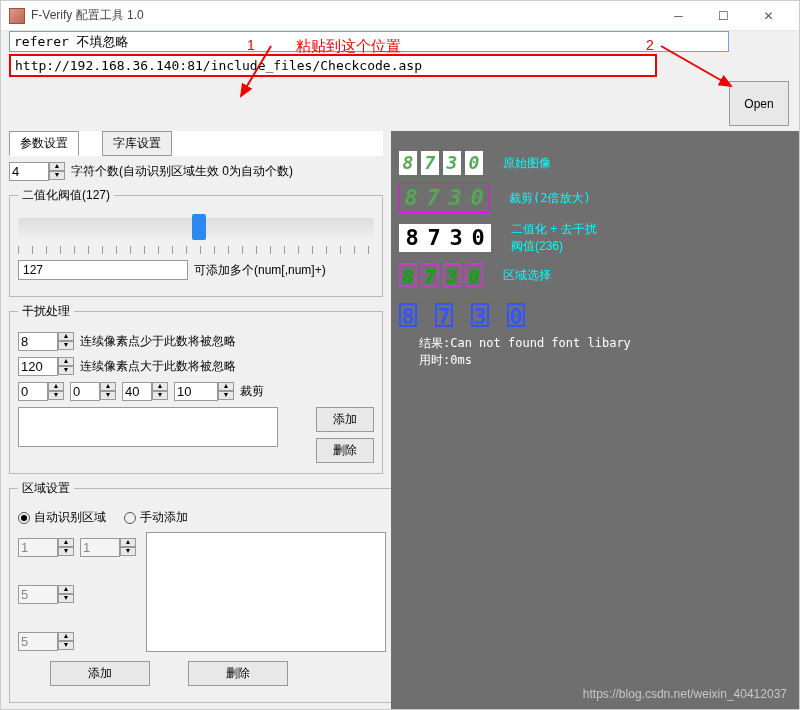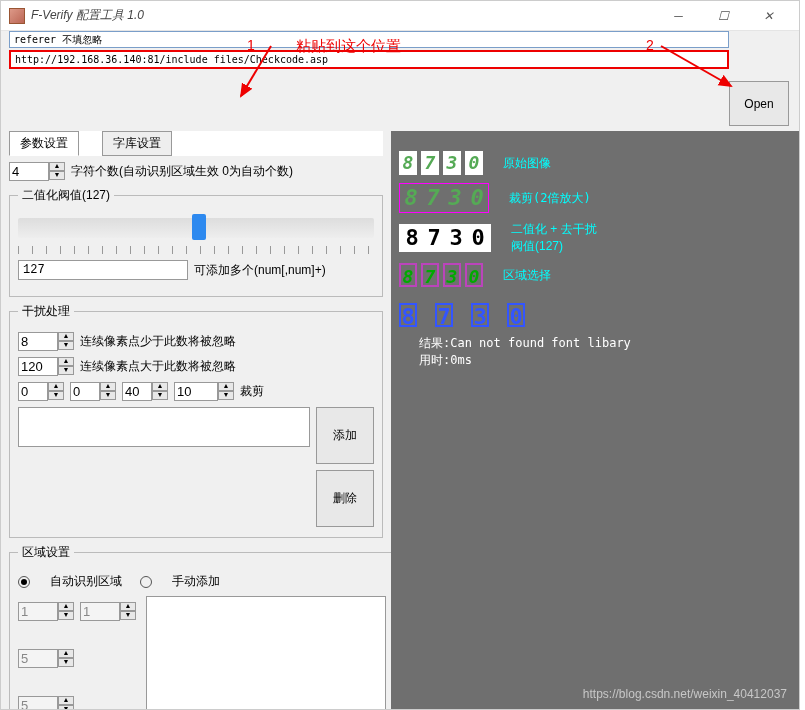--- a/index.html
+++ b/index.html
@@ -1,49 +1,49 @@
 <!DOCTYPE html>
 <html><head>
 <meta charset="utf-8">
 <style>
 * { box-sizing: border-box; font-family: "Microsoft YaHei", SimSun, sans-serif; font-size: 12px; }
 body { margin: 0; padding: 0; width: 805px; height: 710px; background: #fff; overflow: hidden; position: relative; }
 .window { width: 800px; height: 710px; border: 1px solid #ccc; background: #f0f0f0; position: relative; }
-.titlebar { height: 30px; display: flex; align-items: center; padding: 0 8px; background: #fff; border-bottom: 1px solid #e5e5e5; font-style: italic; }
+.titlebar { height: 30px; display: flex; align-items: center; padding: 0 8px; background: #fff; border-bottom: 1px solid #e5e5e5; }
 .titlebar .icon { width: 16px; height: 16px; margin-right: 6px; display: inline-block; background: linear-gradient(135deg,#d98,#b65); border:1px solid #953; }
 .titlebar .title { color: #444; flex: 1; }
 .winbtns { display: flex; gap: 0; }
 .winbtn { width: 45px; height: 28px; display: flex; align-items: center; justify-content: center; color: #555; }
 .annot { position:absolute; color:#e00; font-size:14px; pointer-events:none; z-index:50; }
 .menubar { height: 28px; display: flex; align-items: center; gap: 18px; padding: 0 12px; background: #f0f0f0; font-size:14px; }
 .menubar span { color:#000; }
 .inputs-row { padding: 0 8px; }
-.inputs-row input { width: 720px; border:1px solid #7a9ec9; background:#fff; padding:2px 4px; font-family: Consolas, monospace; font-size:10px; }
+.inputs-row input { width: 720px; border:1px solid #7a9ec9; background:#fff; padding:2px 4px; font-family: Consolas, monospace; font-size:13px; }
 .inputs-row .url { border:2px solid #e00; margin-top:2px; }
 .open-btn { position:absolute; right:10px; top:80px; width:60px; height:45px; background:#e8e8e8; border:1px solid #999; display:flex; align-items:center; justify-content:center; }
 .body-row { display:flex; position:absolute; top:130px; left:0; right:0; bottom:0; }
 .left-pane { width:390px; background:#f0f0f0; padding:0 8px; overflow:hidden; }
 .right-pane { flex:1; background:#6f6f6f; position:relative; padding:12px 8px; }
 .tabs { display:flex; background:#fff;gap:24px; }
 .tab { padding:3px 10px; border:1px solid #999; background:#eee; margin-right:-1px; }
 .tab.active { background:#fff; border-bottom:1px solid #fff; position:relative; }
 .row { display:flex; align-items:center; gap:6px; margin:6px 0; }
 .spinner { display:flex; }
 .spinner input { width:40px; border:1px solid #999; padding:1px 2px; text-align:left; font-size:13px; }
 .spinner .spin { width:16px; display:flex; flex-direction:column; }
 .spinner .spin div { height:9px; border:1px solid #999; background:#e8e8e8; font-size:7px; line-height:6px; text-align:center; }
 fieldset { border:1px solid #bbb; margin:6px 0; padding:6px 8px 10px 8px; }
 legend { padding:0 4px; }
 .slider-track { height:20px; background:linear-gradient(#ddd,#eee); position:relative; margin:8px 0; border-radius:2px; }
 .slider-thumb { position:absolute; left:49%; top:-4px; width:14px; height:26px; background:#2d89ef; border-radius:2px; }
 .slider-ticks { height:8px; background:repeating-linear-gradient(90deg,#999 0,#999 1px,transparent 1px,transparent 14px); margin-top:6px; }
-.txt { border:1px solid #999; background:#fff; padding:2px 4px; font-family:Liberation Mono, monospace; }
-.btn { border:1px solid #999; background:#e8e8e8; padding:19px 16px; }
+.txt { border:1px solid #999; background:#fff; padding:2px 4px; font-family:Liberation Sans, sans-serif; }
+.btn { border:1px solid #999; background:#e8e8e8; padding:3px 16px;margin-left:32px; }
 .listbox { border:1px solid #999; background:#fff; width:100%; height:40px; }
-.radio { display:inline-flex; align-items:center; gap:20px; margin-right:12px; }
+.radio { display:inline-flex; align-items:center; gap:4px; margin-right:12px; }
 .radio .dot { width:12px; height:12px; border-radius:50%; border:1px solid #555; display:inline-flex; align-items:center; justify-content:center; }
 .radio .dot .inner { width:6px;height:6px;border-radius:50%;background:#000; }
 .area-grid .spinner input { background:#f4f4f4; color:#888; }
 .area-list { border:1px solid #999; background:#fff; width:240px; height:120px; }
 .preview-row { display:flex; align-items:center; gap:20px; margin:8px 0; }
 .preview-label { font-family:Consolas,monospace; }
 .cyan { color:#0ff; }
 .yellow { color:#ffffff; }
 .captcha { display:inline-flex; gap:4px; }
 .captcha span { display:inline-block; width:18px; height:24px; font-family:Consolas,monospace; font-size:18px; font-weight:bold; text-align:center; line-height:24px; }
@@ -87,21 +87,21 @@
         <marker id="ah2" markerWidth="8" markerHeight="8" refX="6" refY="3" orient="auto">
           <path d="M0,0 L7,3 L0,6 Z" fill="#e00"></path>
         </marker>
       </defs>
       <path d="M10,5 L80,45" stroke="#e00" stroke-width="2" fill="none" marker-end="url(#ah2)"></path>
     </svg>
 
 
   <div class="inputs-row">
     <input class="txt" style="width: 720px;" value="referer 不填忽略">
-    <input class="txt url" style="width: 720px;" value="http://192.168.36.140:81/include_files/Checkcode.asp">
+    <input class="txt url" style="width: 648px;" value="http://192.168.36.140:81/include_files/Checkcode.asp">
   </div>
   <div class="open-btn">
       <span>Open</span>
     </div>
 
   <div class="body-row">
     <div class="left-pane">
       <div class="tabs">
         <div class="tab active">参数设置</div>
         <div class="tab">字库设置</div>
@@ -271,21 +271,21 @@
           </div>
         <span class="preview-label cyan">裁剪(2倍放大)</span>
       </div>
       <div class="preview-row">
         <div class="captcha c3">
             <span>8</span>
             <span>7</span>
             <span>3</span>
             <span>0</span>
           </div>
-        <span class="preview-label cyan"><span>二值化 + 去干扰</span><br><span>阀值(127)</span></span>
+        <span class="preview-label cyan"><span>二值化 + 去干扰</span><br><span>阀值(236)</span></span>
       </div>
       <div class="preview-row">
         <div class="captcha c4">
             <span>8</span>
             <span>7</span>
             <span>3</span>
             <span>0</span>
           </div>
         <span class="preview-label cyan">区域选择</span>
       </div>

